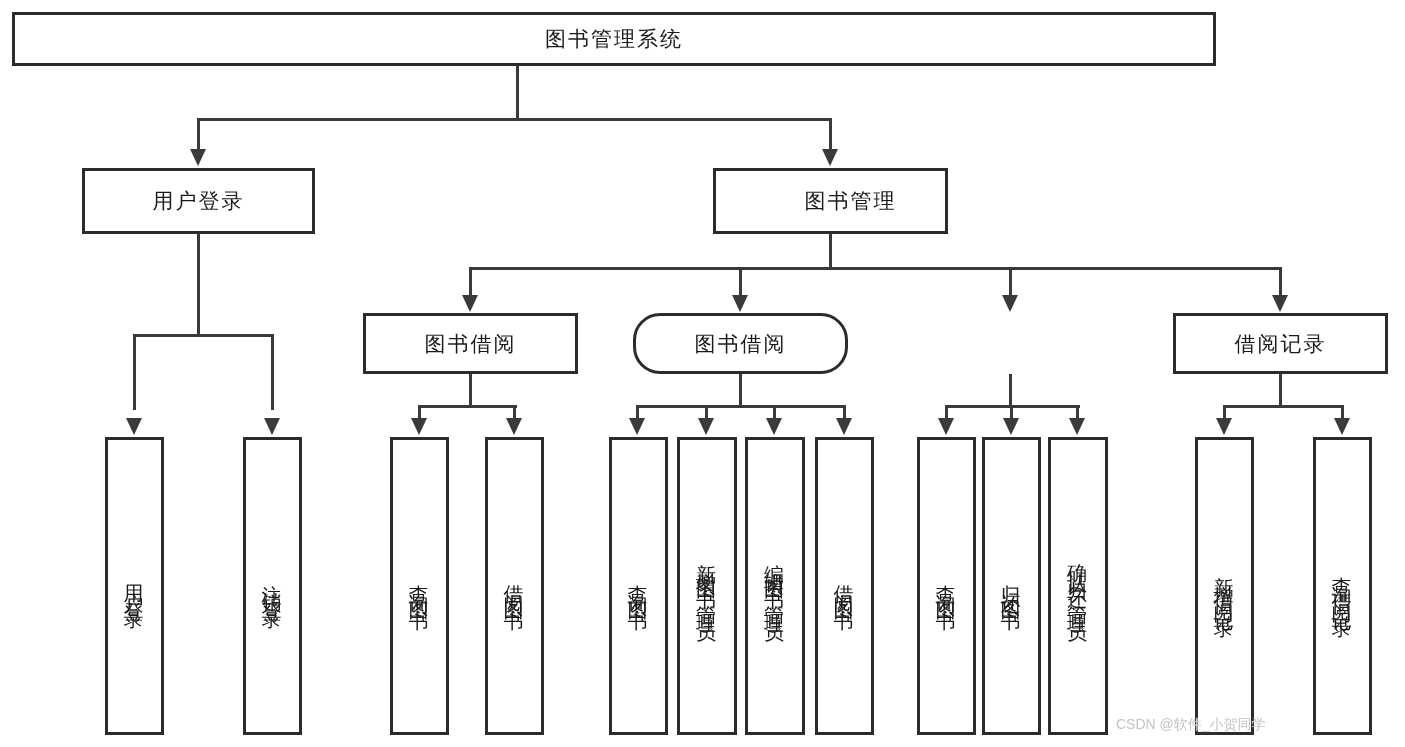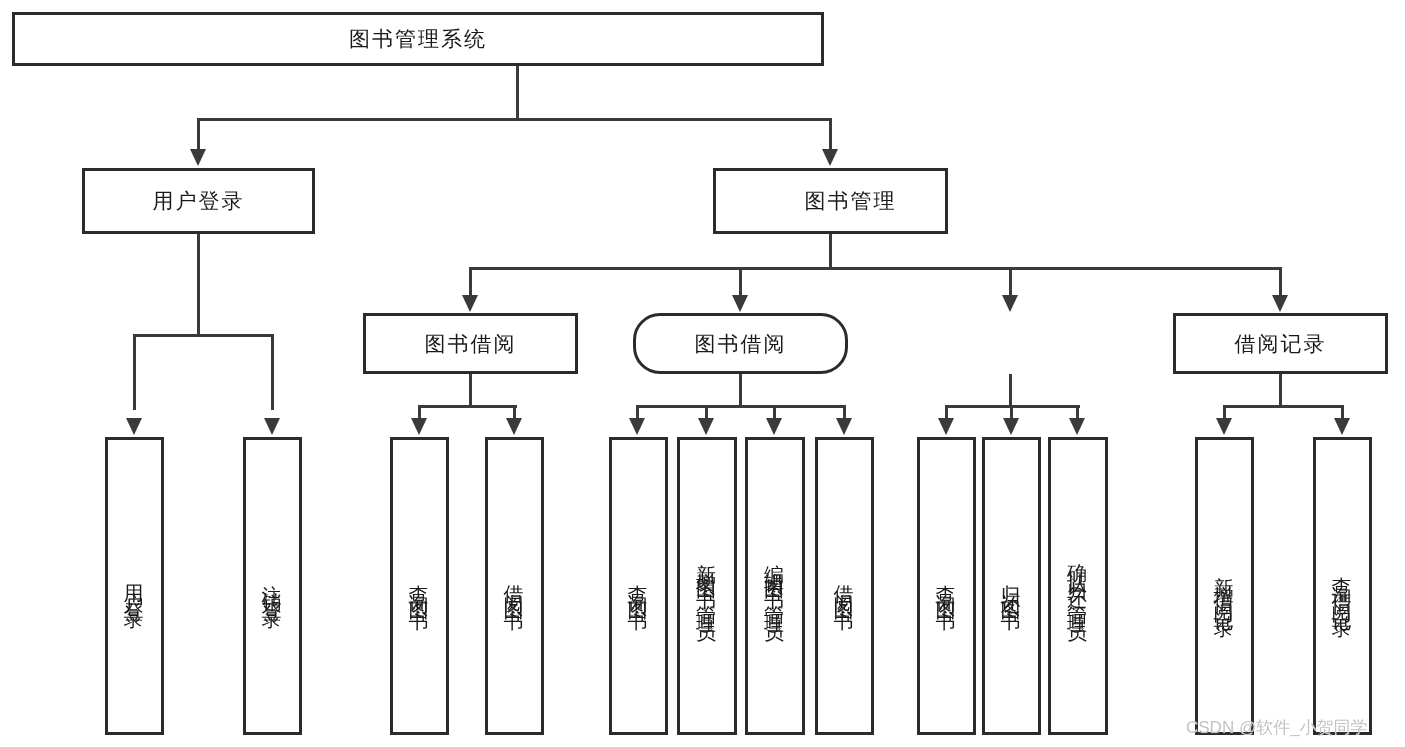--- a/index.html
+++ b/index.html
@@ -30,34 +30,34 @@
   .hline{height:3px;}
   .vline{width:3px;}
   .arrow{
     position:absolute;width:0;height:0;
     border-left:8.5px solid transparent;
     border-right:8.5px solid transparent;
     border-top:17px solid var(--line,#3a3a3a);
   }
   .watermark{
     position:absolute;
-    left:1186px;top:716px;
-    font-size:17px;
+    left:1116px;top:716px;
+    font-size:14px;
     color:var(--watermark,#c3c3c3);
     white-space:nowrap;
     z-index:5;
     text-shadow:0 0 1px #ffffff;
   }
 </style>
 </head>
 <body>
 
 <div class="canvas">
 
-  <div class="box" style="left:12px;top:12px;width:812px;height:54px;text-align:right;">
+  <div class="box" style="left:12px;top:12px;width:1204px;height:54px;text-align:right;">
     <span>图书管理系统</span>
   </div>
 
   <div class="vline" style="left:516px;top:66px;height:54px;"></div>
   <div class="hline" style="left:197px;top:118px;width:635px;"></div>
   <div class="vline" style="left:197px;top:118px;height:32px;"></div>
   <div class="arrow" style="left:190px;top:149px;"></div>
   <div class="vline" style="left:829px;top:118px;height:32px;"></div>
   <div class="arrow" style="left:822px;top:149px;"></div>
 

